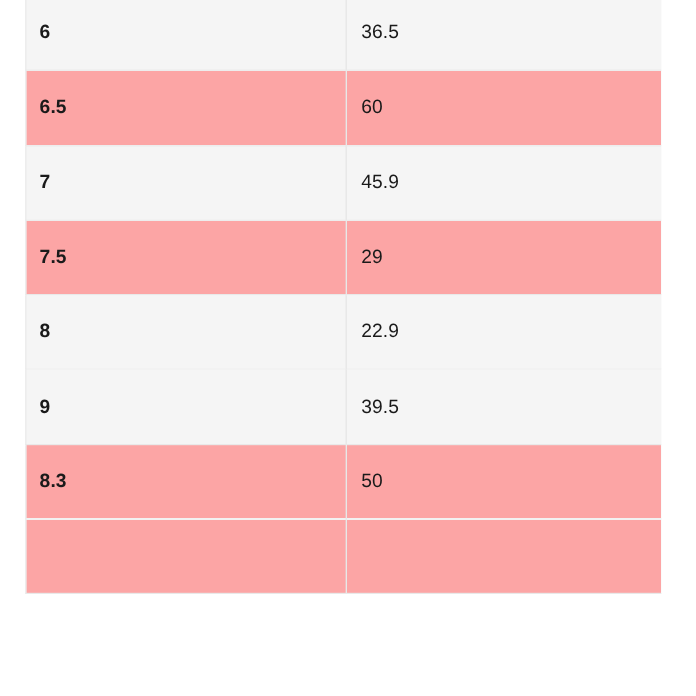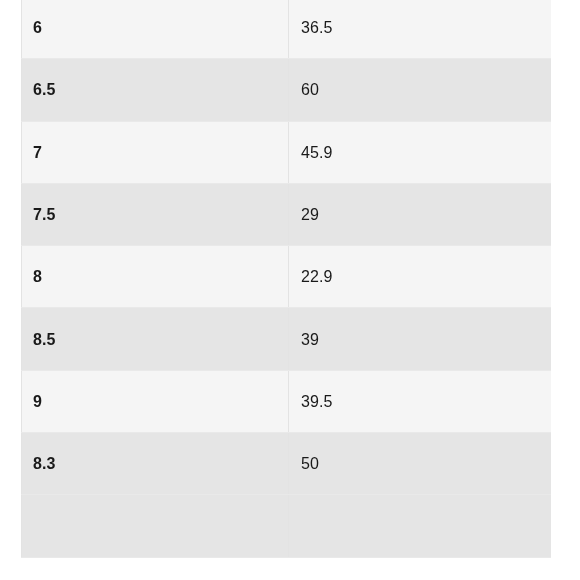--- a/index.html
+++ b/index.html
@@ -71,21 +71,21 @@
     letter-spacing: 0.1px;
   }
 
   .cell-eu {
     padding-left: 12px;
     font-weight: 400;
     letter-spacing: 0.1px;
   }
 
   .row-odd td { background: #f5f5f5; }
-  .row-even td { background: #e5e5e5; }
+  .row-even td { background: #fca5a5; }
 </style>
 </head>
 <body>
 
 <div class="page">
   <div class="table-viewport">
     <table class="size-table">
       <colgroup>
         <col class="col-us">
         <col class="col-eu">
@@ -104,24 +104,20 @@
             <td class="cell-eu">45.9</td>
           </tr>
           <tr class="row-even">
             <td class="cell-us">7.5</td>
             <td class="cell-eu">29</td>
           </tr>
           <tr class="row-odd">
             <td class="cell-us">8</td>
             <td class="cell-eu">22.9</td>
           </tr>
-          <tr class="row-even">
-            <td class="cell-us">8.5</td>
-            <td class="cell-eu">39</td>
-          </tr>
           <tr class="row-odd">
             <td class="cell-us">9</td>
             <td class="cell-eu">39.5</td>
           </tr>
           <tr class="row-even">
             <td class="cell-us">8.3</td>
             <td class="cell-eu">50</td>
           </tr>
           <tr class="row-even">
             <td class="cell-us"></td>

